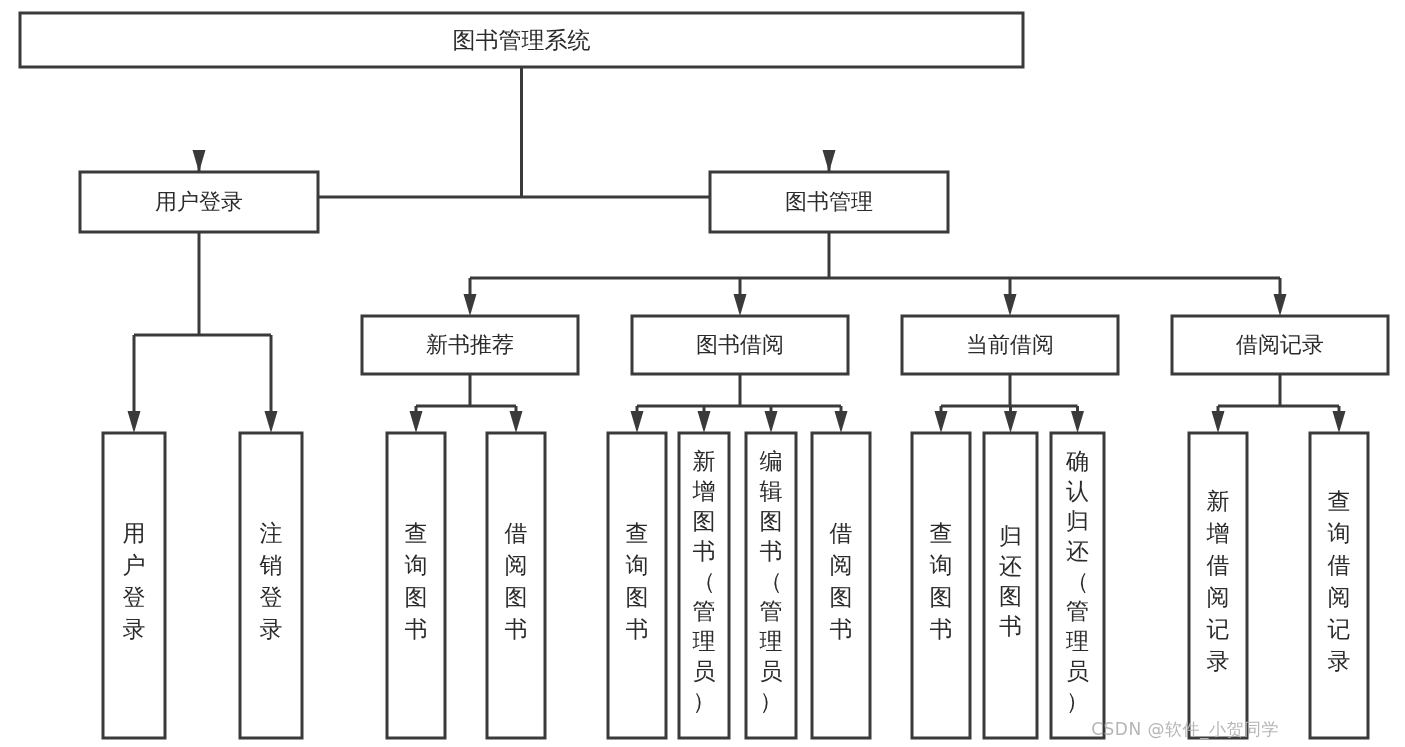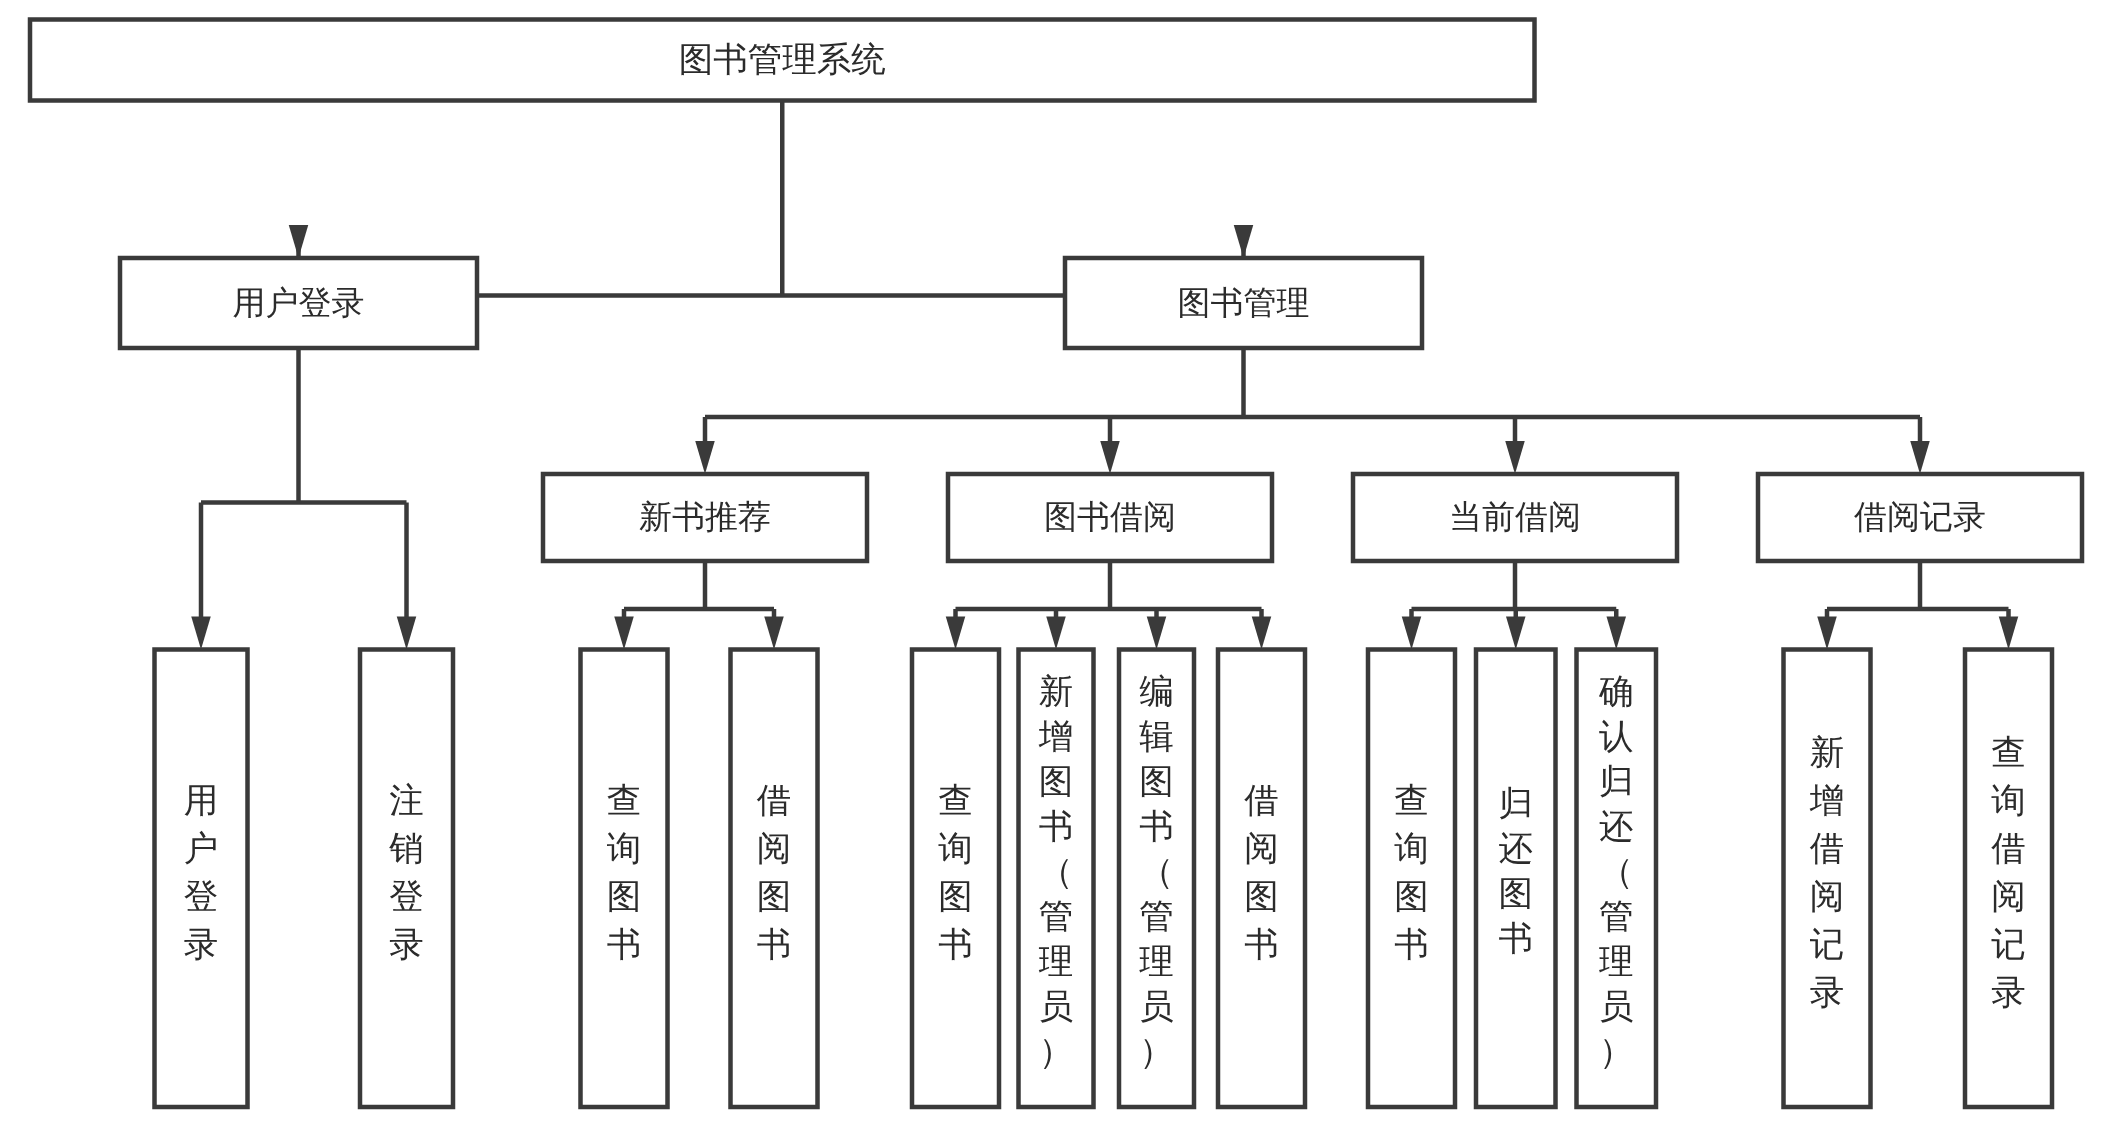--- a/index.html
+++ b/index.html
@@ -217,13 +217,14 @@
         <g>
           <rect x="1189" y="433" width="58" height="305" class="node-rect"></rect>
           <text x="1218" class="leaf-label" font-size="23"><tspan x="1218" y="509.28">新</tspan><tspan x="1218" y="541.28">增</tspan><tspan x="1218" y="573.28">借</tspan><tspan x="1218" y="605.28">阅</tspan><tspan x="1218" y="637.28">记</tspan><tspan x="1218" y="669.28">录</tspan></text>
         </g>
         <g>
           <rect x="1310" y="433" width="58" height="305" class="node-rect"></rect>
           <text x="1339" class="leaf-label" font-size="23"><tspan x="1339" y="509.28">查</tspan><tspan x="1339" y="541.28">询</tspan><tspan x="1339" y="573.28">借</tspan><tspan x="1339" y="605.28">阅</tspan><tspan x="1339" y="637.28">记</tspan><tspan x="1339" y="669.28">录</tspan></text>
         </g>
       </g>
   </svg>
+  <div class="watermark">CSDN @软件_小贺同学</div>
 </div>
 
 </body></html>

